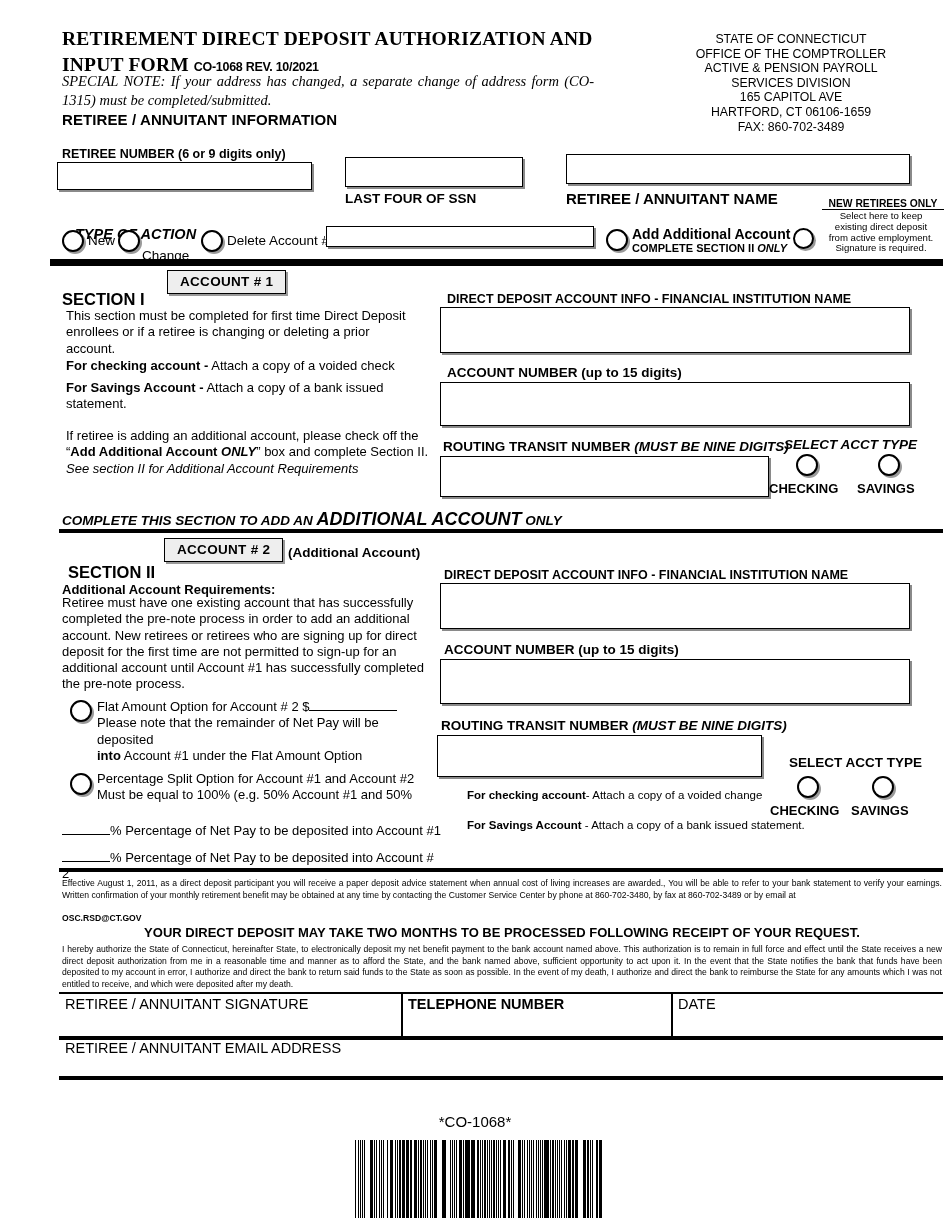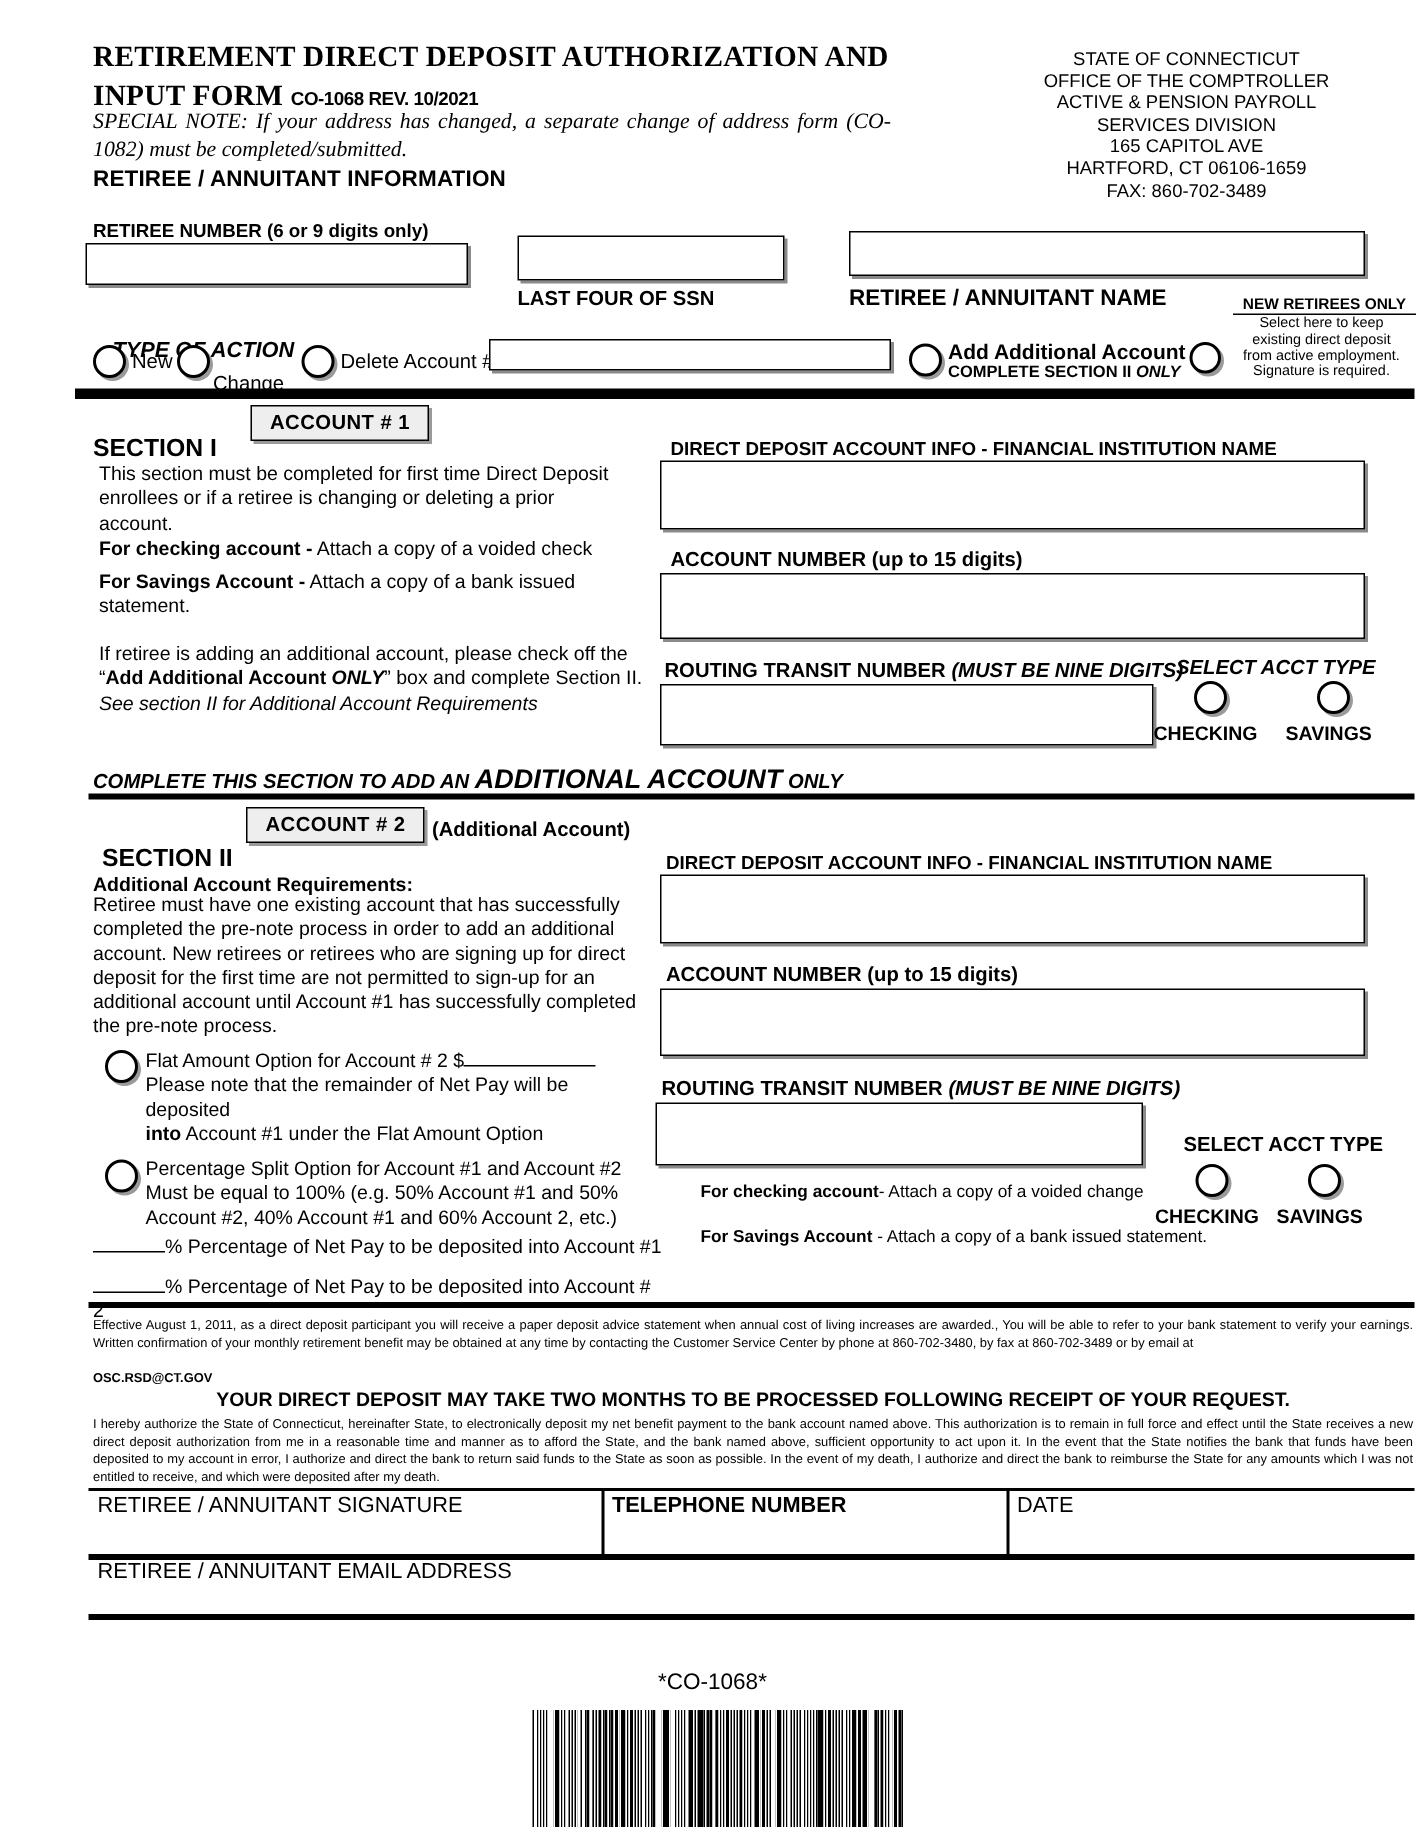--- a/index.html
+++ b/index.html
@@ -97,21 +97,21 @@
 <body>
 
 <div class="page">
 
   <div class="hdr-title">
     <span>RETIREMENT DIRECT DEPOSIT AUTHORIZATION AND INPUT</span>
     <span>FORM</span>
     <span class="hdr-formno">CO-1068  REV. 10/2021</span>
   </div>
 
-  <div class="hdr-note">SPECIAL NOTE: If your address has changed, a separate change of address form (CO-1082) must be completed/submitted.</div>
+  <div class="hdr-note">SPECIAL NOTE: If your address has changed, a separate change of address form (CO-1315) must be completed/submitted.</div>
 
   <div class="hdr-sub">RETIREE / ANNUITANT INFORMATION</div>
 
   <div class="addr">
     <div>STATE OF CONNECTICUT</div>
     <div>OFFICE OF THE COMPTROLLER</div>
     <div>ACTIVE &amp; PENSION PAYROLL</div>
     <div>SERVICES DIVISION</div>
     <div>165 CAPITOL AVE</div>
     <div>HARTFORD, CT  06106-1659</div>
@@ -210,21 +210,20 @@
   <div class="body-txt" style="left:97px; top:698px; width:330px;">
     <span>Flat Amount Option for Account # 2 $</span><span class="uline" style="width:88px; height:13px;"></span><br>
     <span>Please note that the remainder of Net Pay will be deposited</span><br>
     <b>into</b><span> Account #1 under the Flat Amount Option</span>
   </div>
 
   <span class="radio" style="position:absolute; left:70px; top:773px;"></span>
   <div class="body-txt" style="left:97px; top:771px; width:340px;">
     <div>Percentage Split Option for Account #1 and Account #2</div>
     <div>Must be equal to 100% (e.g. 50% Account #1 and 50%</div>
-    <div>Account #2, 40% Account #1 and 60% Account 2, etc.)</div>
   </div>
 
   <div class="body-txt" style="left:62px; top:822px; width:380px;">
     <span class="uline" style="width:48px; height:13px;"></span><span>% Percentage of Net Pay to be deposited into Account #1</span>
   </div>
   <div class="body-txt" style="left:62px; top:849px; width:380px;">
     <span class="uline" style="width:48px; height:13px;"></span><span>% Percentage of Net Pay to be deposited into Account # 2</span>
   </div>
 
   <div class="capt lbl" style="left:444px; top:568px;">DIRECT DEPOSIT ACCOUNT INFO - FINANCIAL INSTITUTION NAME</div>

